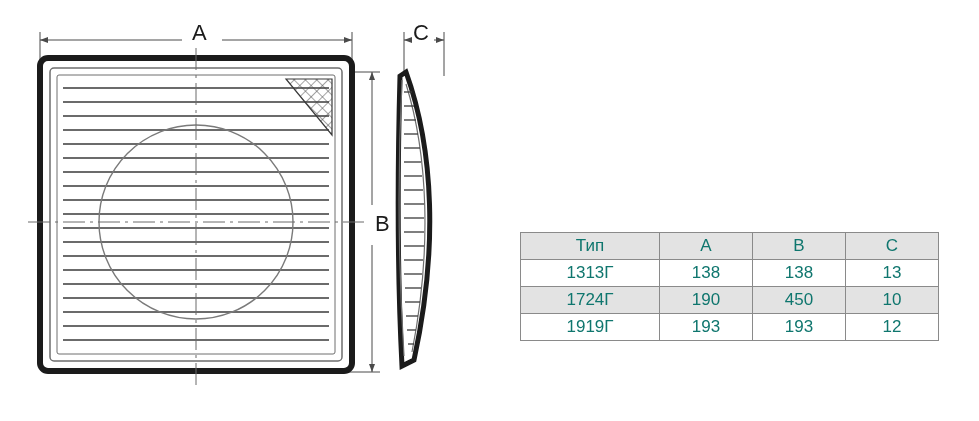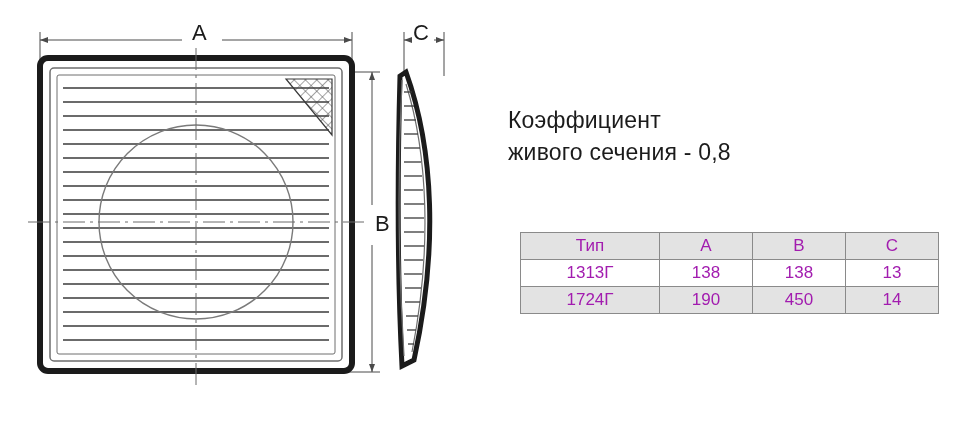--- a/index.html
+++ b/index.html
@@ -34,21 +34,21 @@
     color: #1b1b1b;
     letter-spacing: 0.2px;
     white-space: pre-line;
   }
   .spec-table {
     position: absolute;
     left: 520px;
     top: 232px;
     border-collapse: collapse;
     font-size: 17px;
-    color: #a21caf;
+    color: #0f766e;
   }
   .spec-table th,
   .spec-table td {
     border: 1px solid #8a8a8a;
     text-align: center;
     padding: 0;
     height: 26px;
     font-weight: normal;
   }
   .spec-table th {
@@ -179,22 +179,20 @@
       <line x1="406" y1="316" x2="418" y2="316"></line>
       <line x1="407" y1="330" x2="416" y2="330"></line>
       <line x1="408" y1="344" x2="414" y2="344"></line>
     </g>
   </svg>
 
   <div class="dim-label" id="label-a">A</div>
   <div class="dim-label" id="label-b">B</div>
   <div class="dim-label" id="label-c">C</div>
 
-  <div class="note">Коэффициент
-живого сечения - 0,8</div>
 
   <table class="spec-table">
     <thead>
       <tr>
         <th class="col-type">Тип</th>
         <th class="col-a">A</th>
         <th class="col-b">B</th>
         <th class="col-c">C</th>
       </tr>
     </thead>
@@ -202,18 +200,24 @@
       <tr class="plain">
         <td>1313Г</td>
         <td>138</td>
         <td>138</td>
         <td>13</td>
       </tr>
       <tr class="alt">
         <td>1724Г</td>
         <td>190</td>
         <td>450</td>
-        <td>14</td>
+        <td>10</td>
+      </tr>
+      <tr class="plain">
+        <td>1919Г</td>
+        <td>193</td>
+        <td>193</td>
+        <td>12</td>
       </tr>
     </tbody>
   </table>
 
 </div>
 
 </body></html>

